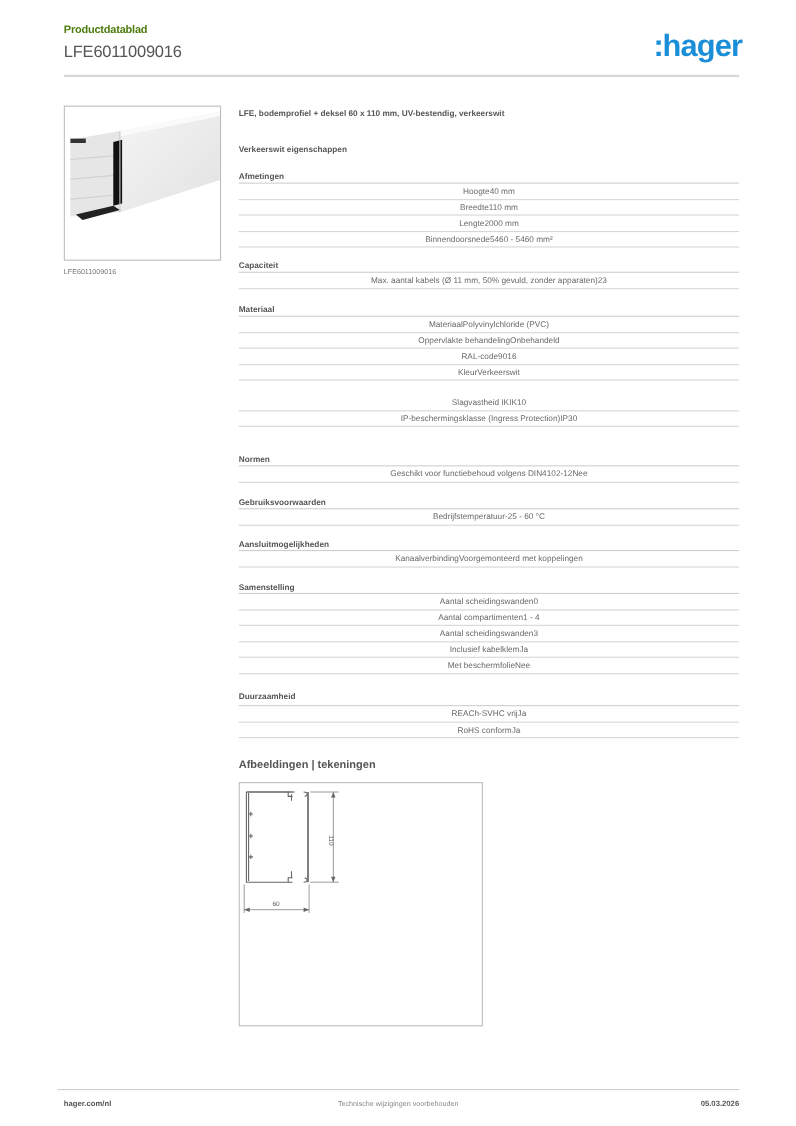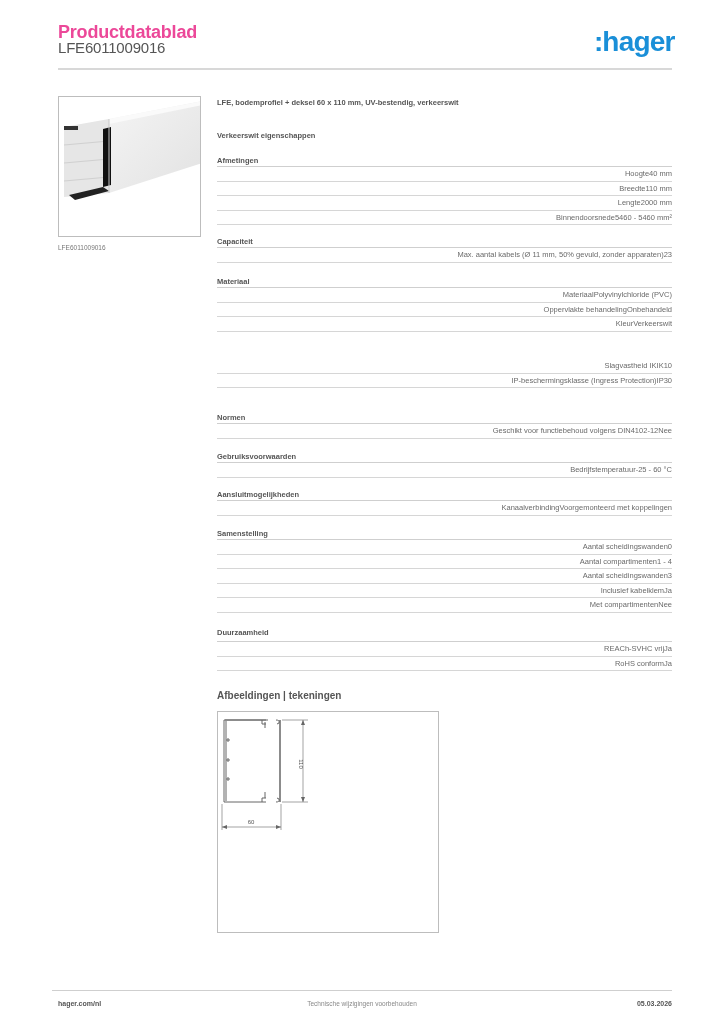--- a/index.html
+++ b/index.html
@@ -1,33 +1,33 @@
 <!DOCTYPE html>
 <html><head>
 <meta charset="utf-8">
 <style>
   * { margin: 0; padding: 0; box-sizing: border-box; }
   html, body { width: 724px; height: 1024px; background: #ffffff; overflow: hidden; }
   body { position: relative; font-family: "Liberation Sans", sans-serif; color: #555; }
 
-  .header-title { position: absolute; left: 58px; top: 22px; font-size: 18px; font-weight: bold; color: #ec4899; letter-spacing: -0.2px; }
+  .header-title { position: absolute; left: 58px; top: 22px; font-size: 10px; font-weight: bold; color: #4d7c0f; letter-spacing: -0.2px; }
   .header-code { position: absolute; left: 58px; top: 39px; font-size: 15px; color: #555; letter-spacing: -0.2px; }
   .logo { position: absolute; left: 594px; top: 26px; font-size: 28px; font-weight: bold; color: #1a8fd8; letter-spacing: -0.8px; }
   .logo .colon { letter-spacing: -1px; }
   .rule-top { position: absolute; left: 58px; top: 68px; width: 614px; height: 2px; background: #d8d8d8; }
 
   .product-image { position: absolute; left: 58px; top: 96px; width: 143px; height: 141px; border: 1px solid #bdbdbd; background: #fff; overflow: hidden; }
   .image-caption { position: absolute; left: 58px; top: 244px; font-size: 6.5px; color: #777; }
 
   .desc { position: absolute; left: 217px; top: 98px; font-size: 7.5px; font-weight: bold; color: #555; }
   .tech-title { position: absolute; left: 217px; top: 131px; font-size: 7.5px; font-weight: bold; color: #555; }
 
   .section { position: absolute; left: 217px; width: 455px; }
   .section-title { font-size: 7.5px; font-weight: bold; color: #555; height: 12px; line-height: 12px; border-bottom: 1.5px solid #cfcfcf; }
-  .row { display: flex; justify-content: flex-end; height: 14.6px; line-height: 13px; font-size: 7.5px; color: #6a6a6a; border-bottom: 1.5px solid #d6d6d6; }
+  .row { display: flex; justify-content: center; height: 14.6px; line-height: 13px; font-size: 7.5px; color: #6a6a6a; border-bottom: 1.5px solid #d6d6d6; }
   .row .val { text-align: right; }
 
   .drawings-title { position: absolute; left: 217px; top: 690px; font-size: 10px; font-weight: bold; color: #555; }
   .drawing-box { position: absolute; left: 217px; top: 711px; width: 222px; height: 222px; border: 1px solid #bdbdbd; background: #fff; }
 
   .rule-bottom { position: absolute; left: 52px; top: 990px; width: 620px; height: 1px; background: #cfcfcf; }
   .footer-left { position: absolute; left: 58px; top: 1000px; font-size: 7px; font-weight: bold; color: #555; }
   .footer-center { position: absolute; left: 0; width: 724px; top: 1000px; text-align: center; font-size: 6.5px; color: #888; }
   .footer-right { position: absolute; right: 52px; top: 1000px; font-size: 7px; font-weight: bold; color: #555; }
 </style>
@@ -100,20 +100,24 @@
   <div class="section-title">Materiaal</div>
   <div class="row">
       <span>Materiaal</span>
       <span class="val">Polyvinylchloride (PVC)</span>
     </div>
   <div class="row">
       <span>Oppervlakte behandeling</span>
       <span class="val">Onbehandeld</span>
     </div>
   <div class="row">
+      <span>RAL-code</span>
+      <span class="val">9016</span>
+    </div>
+  <div class="row">
       <span>Kleur</span>
       <span class="val">Verkeerswit</span>
     </div>
 </div>
 
 <div class="section" style="top:359px;">
   <div class="row">
       <span>Slagvastheid IK</span>
       <span class="val">IK10</span>
     </div>
@@ -159,21 +163,21 @@
     </div>
   <div class="row">
       <span>Aantal scheidingswanden</span>
       <span class="val">3</span>
     </div>
   <div class="row">
       <span>Inclusief kabelklem</span>
       <span class="val">Ja</span>
     </div>
   <div class="row">
-      <span>Met compartimenten</span>
+      <span>Met beschermfolie</span>
       <span class="val">Nee</span>
     </div>
 </div>
 
 <div class="section" style="top:627px;">
   <div class="section-title" style="height:15px;">Duurzaamheid</div>
   <div class="row">
       <span>REACh-SVHC vrij</span>
       <span class="val">Ja</span>
     </div>

